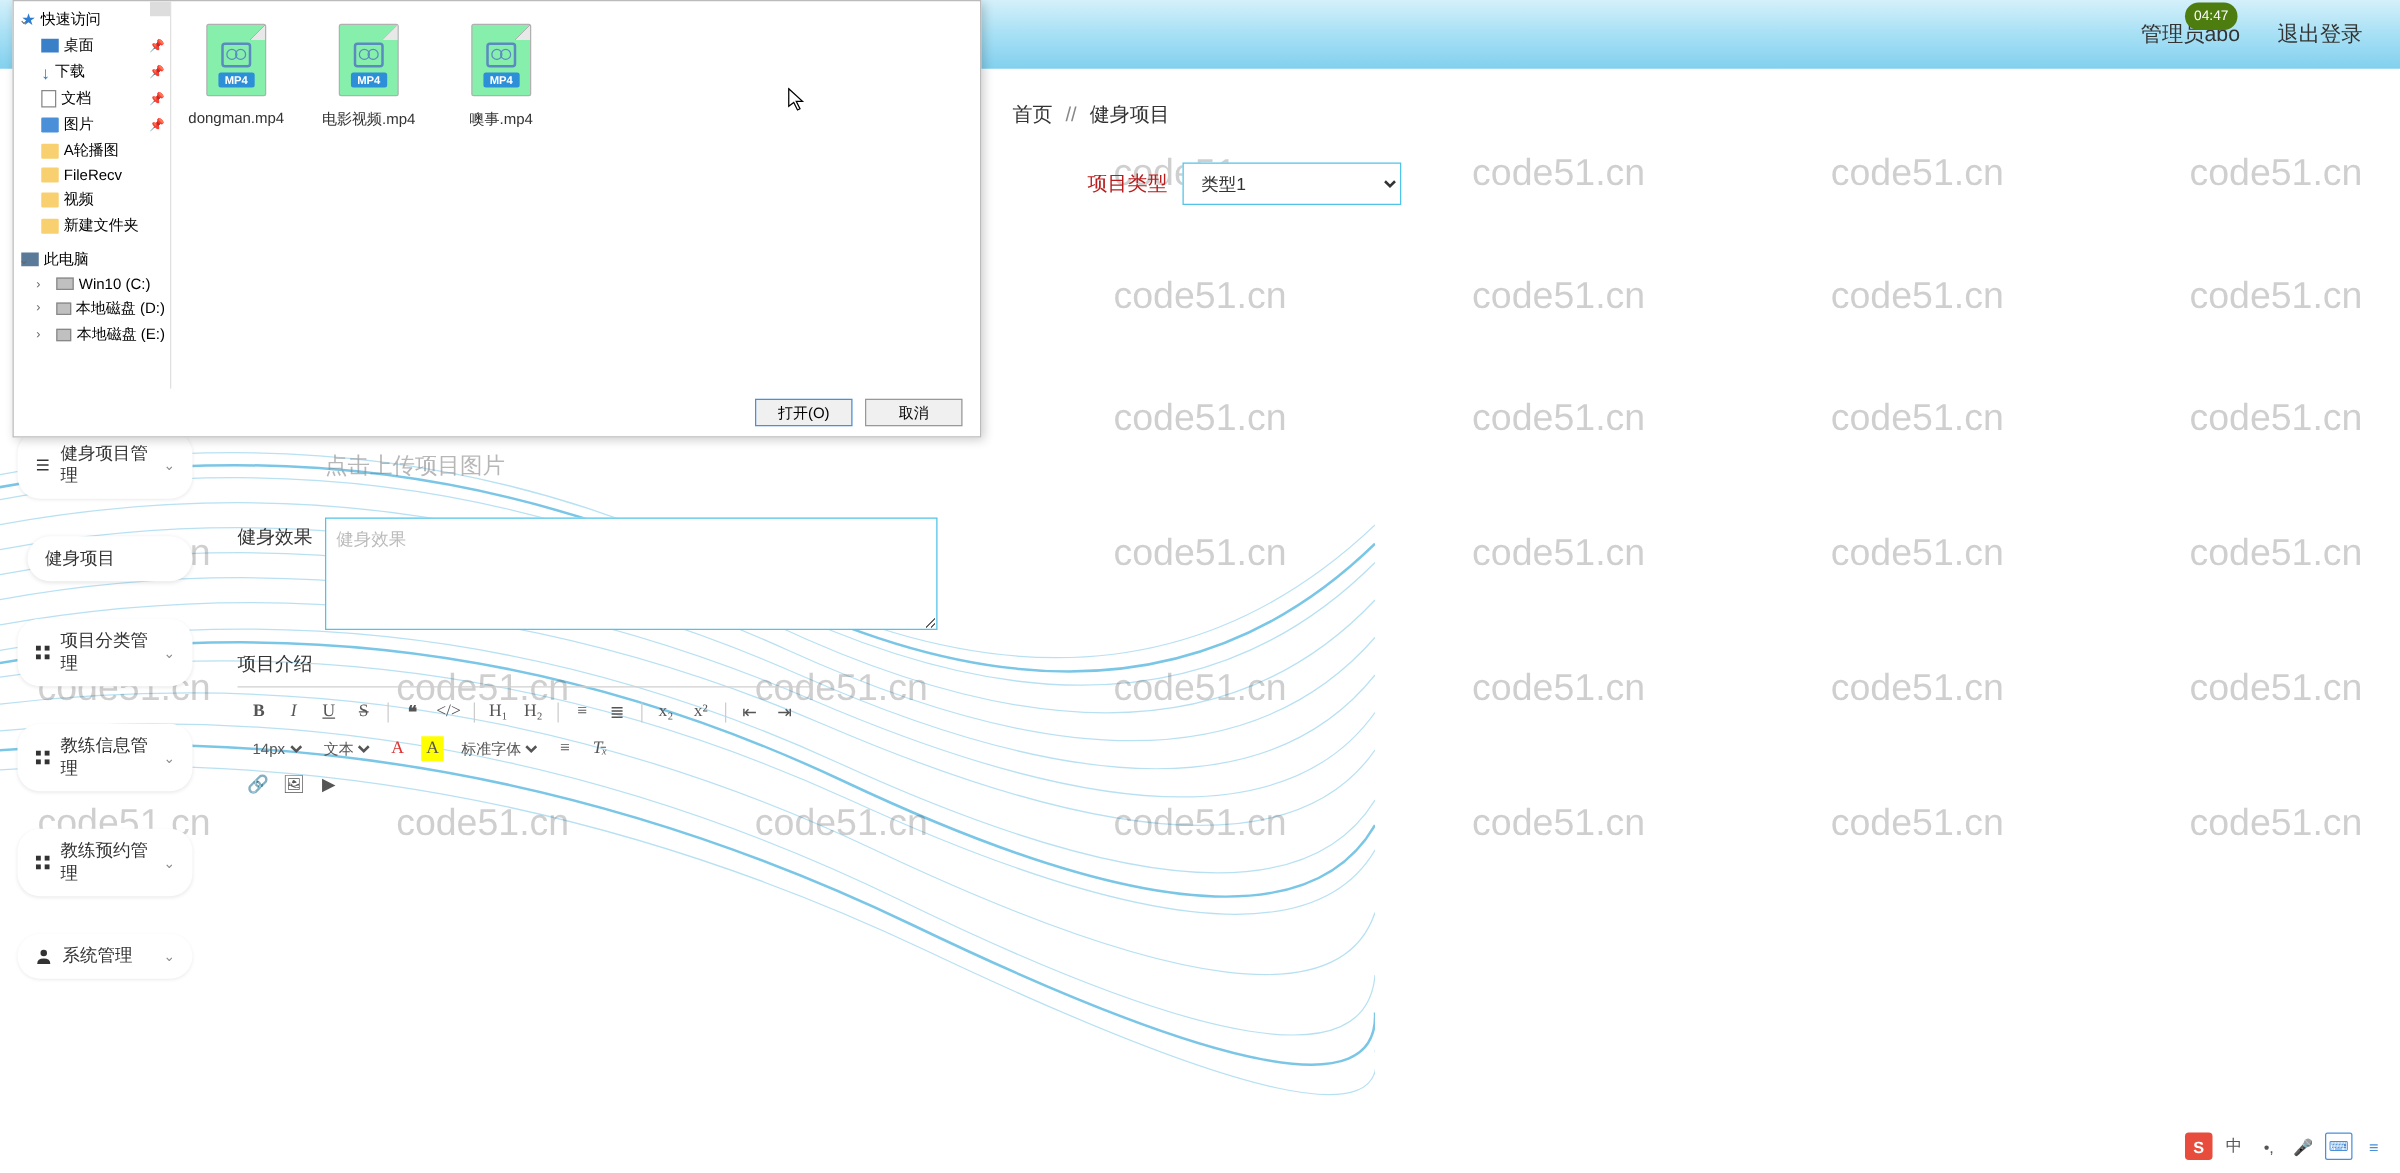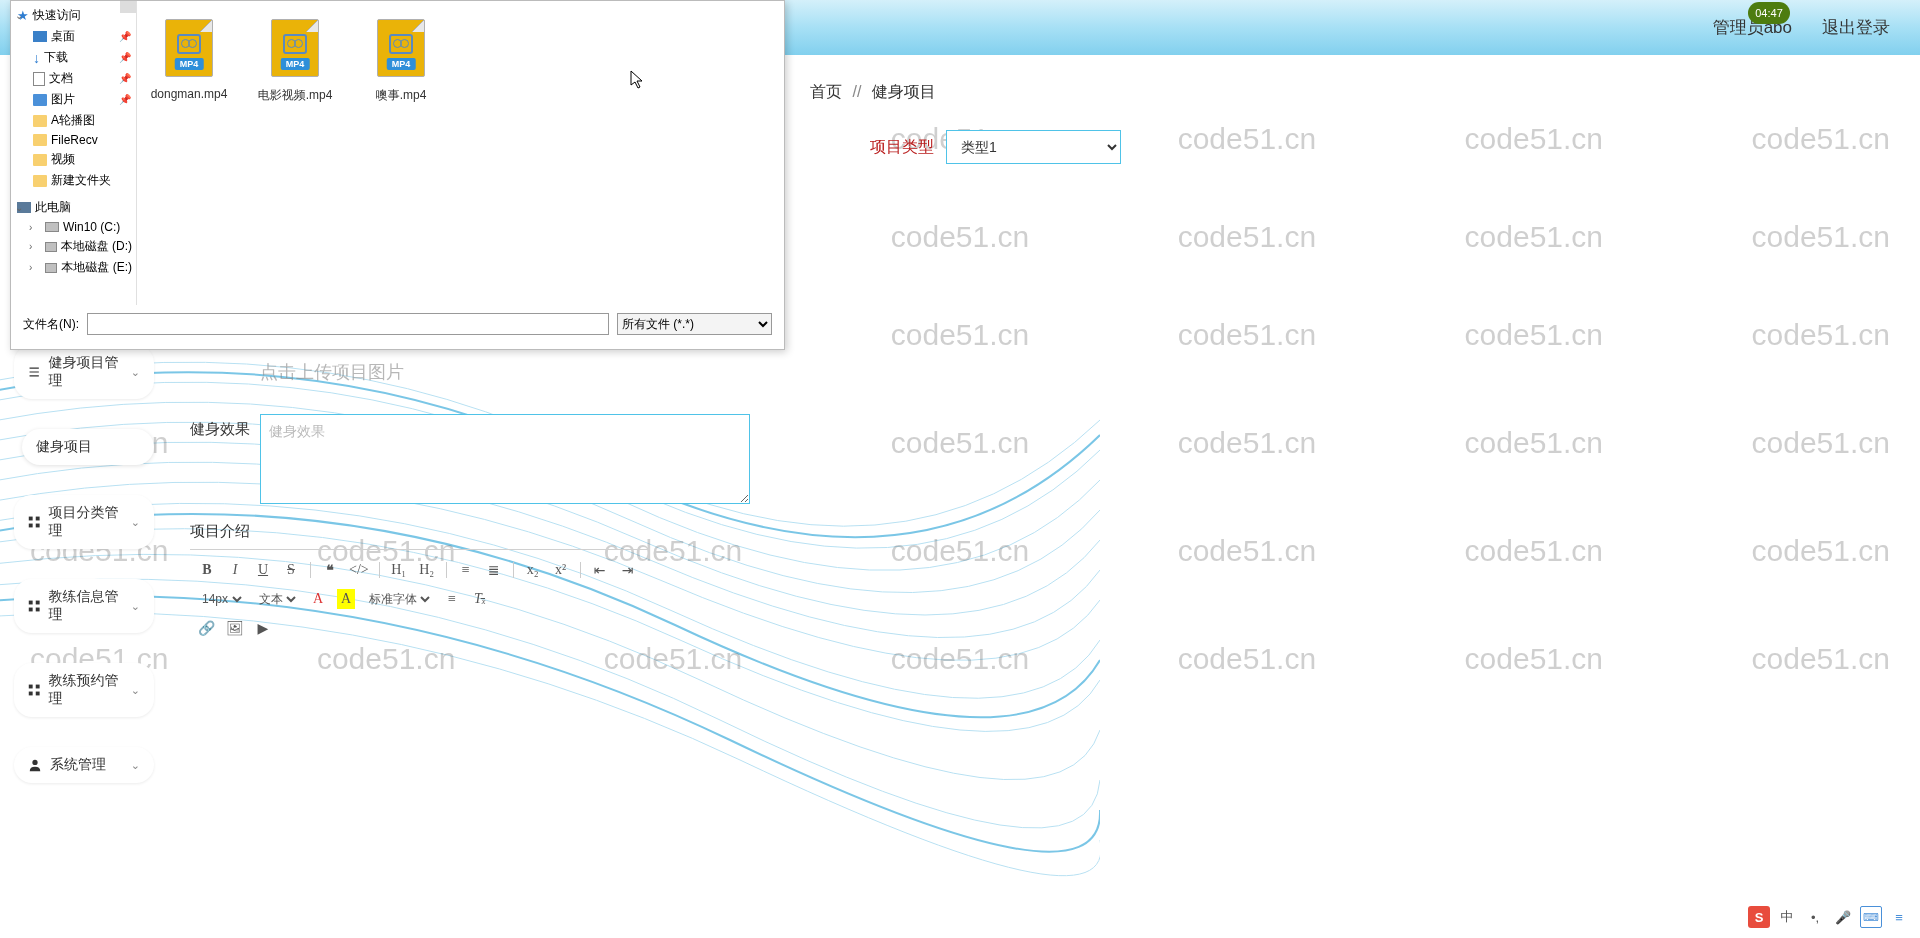--- a/index.html
+++ b/index.html
@@ -79,21 +79,21 @@
 .ico-desk { width: 14px; height: 11px; background: #3a80c8; display: inline-block; }
 .ico-dl { color: #2e7dd1; font-size: 14px; }
 .ico-doc { width: 12px; height: 14px; background: #fff; border: 1px solid #888; display: inline-block; }
 .ico-pc { width: 14px; height: 11px; background: #5a7a9a; display: inline-block; }
 .ico-drive { width: 14px; height: 10px; background: #c0c0c0; border: 1px solid #888; display: inline-block; }
 .pin { margin-left: auto; color: #888; font-size: 10px; }
 
 .fd-files { flex: 1; padding: 18px 12px; display: flex; gap: 26px; align-items: flex-start; }
 .file-item { width: 80px; text-align: center; cursor: pointer; }
 .file-icon { width: 60px; height: 62px; margin: 0 auto 6px; position: relative; }
-.file-page { width: 48px; height: 58px; background: #eab308; border: 1px solid #b0b0b0; margin: 0 auto; position: relative; border-radius: 2px; }
+.file-page { width: 48px; height: 58px; background: #86efac; border: 1px solid #b0b0b0; margin: 0 auto; position: relative; border-radius: 2px; }
 .file-page::before { content: ""; position: absolute; top: 0; right: 0; width: 12px; height: 12px; background: linear-gradient(135deg, transparent 48%, #b0b0b0 50%, #e8e8e8 52%); }
 .file-reel { position: absolute; top: 14px; left: 50%; transform: translateX(-50%); width: 24px; height: 20px; border: 2px solid #5a8ac0; border-radius: 3px; }
 .file-reel::before, .file-reel::after { content: ""; position: absolute; width: 7px; height: 7px; border: 1.5px solid #5a8ac0; border-radius: 50%; top: 3px; }
 .file-reel::before { left: 2px; }
 .file-reel::after { right: 2px; }
 .file-badge { position: absolute; bottom: 6px; left: 50%; transform: translateX(-50%); background: #2e8fd9; color: #fff; font-size: 9px; padding: 1px 5px; border-radius: 2px; font-weight: bold; }
 .file-name { font-size: 12px; color: #333; }
 
 .fd-bottom { padding: 8px 12px; }
 .fd-name-row { display: flex; align-items: center; gap: 8px; margin-bottom: 6px; }
@@ -411,24 +411,23 @@
             <div class="file-page">
               <div class="file-reel"></div>
               <div class="file-badge">MP4</div>
             </div>
           </div>
           <div class="file-name">噢事.mp4</div>
         </div>
     </div>
   </div>
   <div class="fd-bottom">
-    <div class="fd-name-row">
-      <label>文件名(N):</label>
-      <input type="text" style="">
-      <select><option>所有文件 (*.*)</option></select>
+    <div class="fd-btn-row">
+      <button>打开(O)</button>
+      <button>取消</button>
     </div>
   </div>
 </div>
 
 <div class="cursor">
 <svg width="16" height="20" viewBox="0 0 16 20">
       <path d="M1 1 L1 15 L5 12 L8 18 L10 17 L7 11 L12 11 Z" fill="#fff" stroke="#000" stroke-width="1"></path>
     </svg>
 </div>
 

